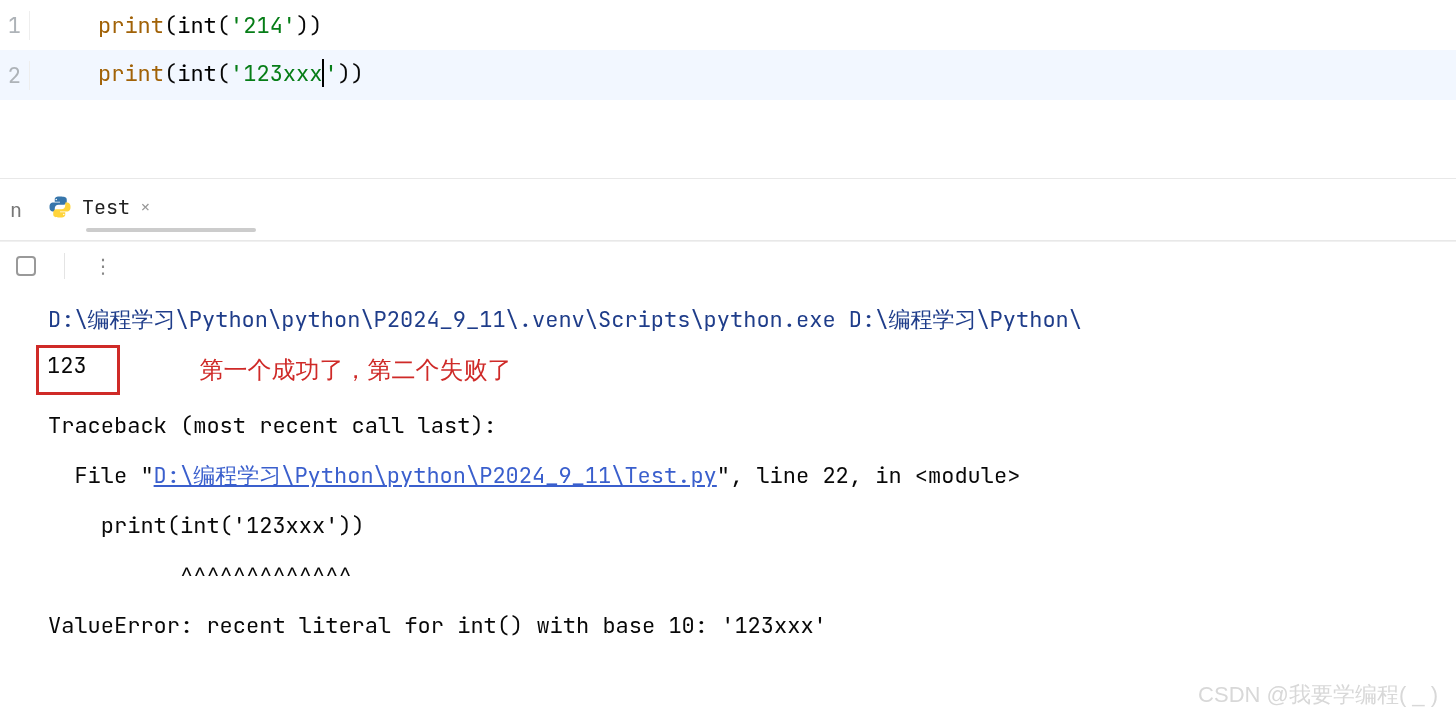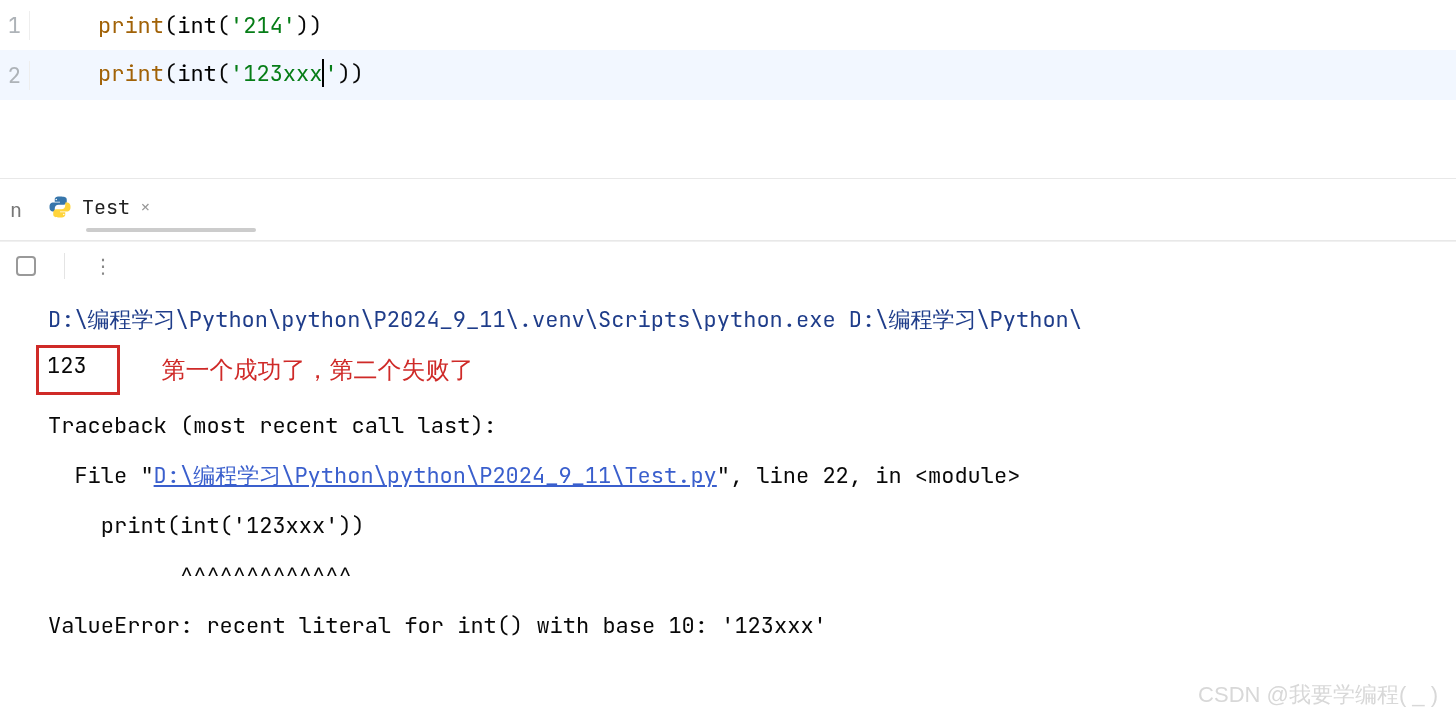--- a/index.html
+++ b/index.html
@@ -124,21 +124,21 @@
   border: 3px solid #cf2a28;
   padding: 2px 30px 2px 8px;
   line-height: 32px;
   margin-left: 32px;
   margin-bottom: 6px;
   color: #080808;
 }
 .annotation {
   color: #cf2a28;
   display: inline-block;
-  margin-left: 42px;
+  margin-left: 80px;
   font-family: "PingFang SC", "Microsoft YaHei", sans-serif;
   vertical-align: middle;
   font-size: 24px;
 }
 .result-row { display: flex; height: 56px; }
 
 .watermark {
   position: absolute;
   right: 18px;
   bottom: 8px;

